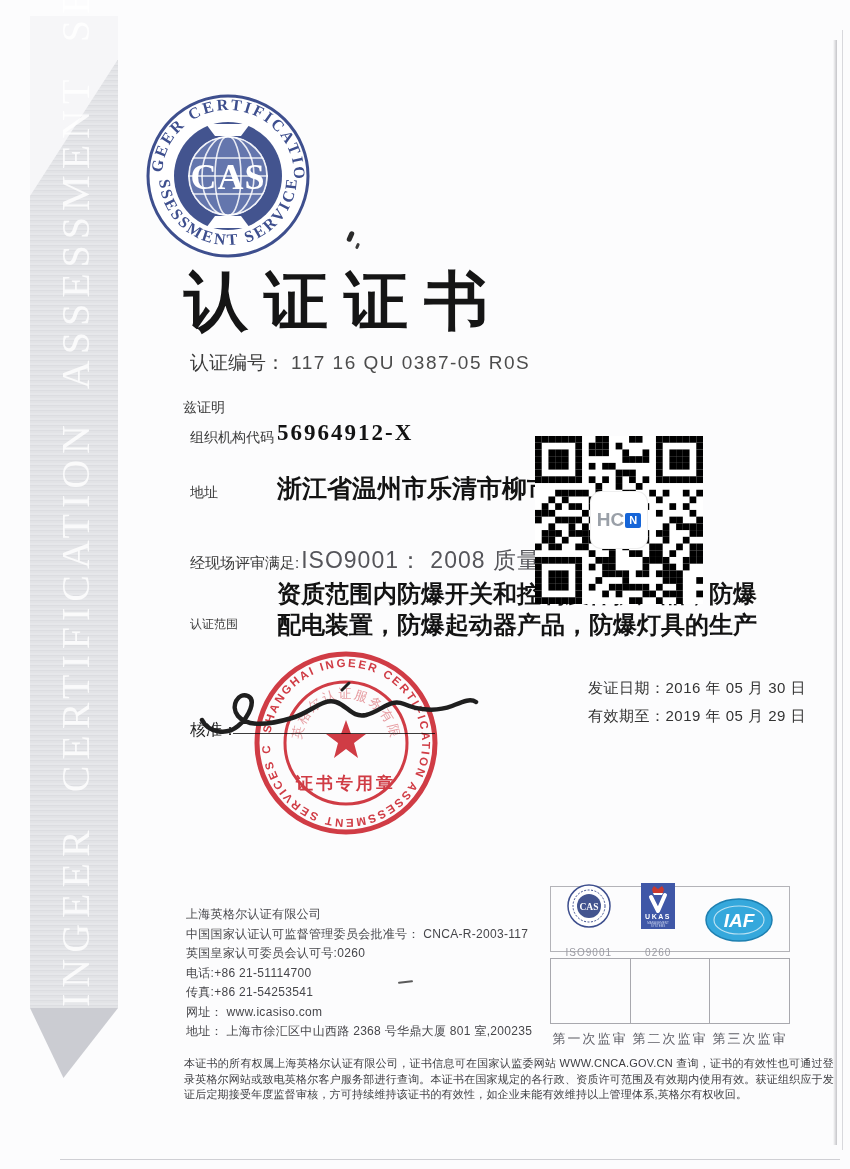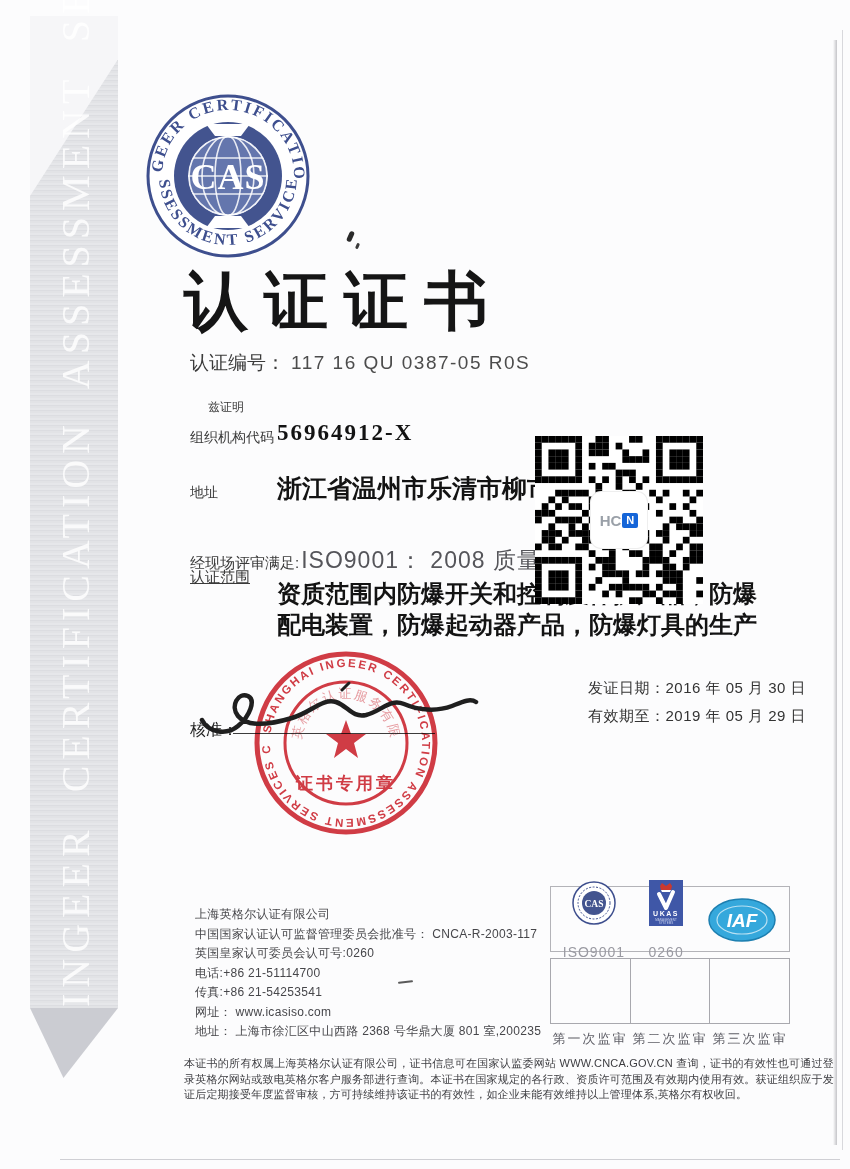--- a/index.html
+++ b/index.html
@@ -20,59 +20,59 @@
 
   
   #cas-logo{left:146px;top:94px;}
   #title{left:184px;top:258px;font-size:64px;font-weight:800;letter-spacing:16px;color:#151515;}
   #certno-row{left:190px;top:350px;font-size:19px;color:#4c4c4c;}
   #certno-row .val{letter-spacing:1.5px;margin-left:6px;}
 
   .lbl{color:#3a3a3a;}
   .serifval{font-family:"Liberation Serif",serif;font-weight:700;color:#131313;}
 
-  #certify-lbl{left:208px;top:399px;font-size:12px;}
+  #certify-lbl{left:183px;top:399px;font-size:14px;}
   #company{left:277px;top:385px;font-size:27px;letter-spacing:1px;}
   #orgcode-lbl{left:190px;top:429px;font-size:14px;}
   #orgcode{left:277px;top:420px;font-size:23px;letter-spacing:2px;}
   #addr-lbl{left:190px;top:484px;font-size:14px;}
   #addr{left:277px;top:472px;font-size:25px;}
   #std-row{left:190px;top:545px;display:flex;align-items:flex-end;}
   #std-row .lbl{font-size:15px;padding-bottom:3px;}
   #std-row .val{font-size:23px;color:#55555a;letter-spacing:1px;margin-left:2px;}
-  #scope-lbl{left:190px;top:568px;font-size:15px;text-decoration:underline;}
+  #scope-lbl{left:190px;top:616px;font-size:12px;}
   #scope{left:277px;top:579px;width:498px;font-size:24px;line-height:31px;}
 
   
   #qr{left:535px;top:436px;width:168px;height:168px;background:#fff;z-index:10;}
   #qr svg{display:block;}
   #qr-logo{position:absolute;left:56px;top:56px;width:56px;height:56px;background:#fff;border-radius:10px;
            box-shadow:0 0 0 1px #eee;display:flex;align-items:center;justify-content:center;gap:1px;}
-  #qr-logo .hc{font-size:15px;font-weight:700;color:#9aa0a8;letter-spacing:0;}
+  #qr-logo .hc{font-size:19px;font-weight:700;color:#9aa0a8;letter-spacing:0;}
   #qr-logo .nbox{display:inline-block;width:16px;height:15px;background:#1565d8;border-radius:2px;
            color:#fff;font-size:11px;font-weight:700;text-align:center;line-height:15px;}
 
   
   #issue-row{left:588px;top:679px;font-size:15px;color:#333;letter-spacing:0.5px;}
   #expiry-row{left:588px;top:707px;font-size:15px;color:#333;letter-spacing:0.5px;}
   #approve-lbl{left:190px;top:720px;font-size:16px;color:#222;}
   #approve-line{left:233px;top:733px;width:202px;height:1px;background:#3c3c3c;z-index:5;}
   #seal{left:251px;top:648px;z-index:20;mix-blend-mode:multiply;opacity:0.92;}
   #signature{left:192px;top:668px;z-index:30;}
 
   
-  #footer-block{left:186px;top:905px;font-size:12px;line-height:19.5px;color:#46464a;letter-spacing:0.3px;margin-left:9px;}
+  #footer-block{left:186px;top:905px;font-size:12px;line-height:19.5px;color:#46464a;letter-spacing:0.3px;}
   #dash-artifact{left:398px;top:981px;width:15px;height:2px;background:#5a5a5a;transform:rotate(-6deg);border-radius:2px;}
   #speck1{left:348px;top:231px;width:5px;height:11px;background:#2a2a2a;border-radius:3px;transform:rotate(24deg);}
   #speck2{left:356px;top:243px;width:3px;height:6px;background:#3a3a3a;border-radius:2px;transform:rotate(24deg);}
 
   #logo-box{left:550px;top:886px;width:240px;height:66px;border:1px solid #b3b3b8;display:flex;
             align-items:center;justify-content:space-around;box-sizing:border-box;padding-top:2px;}
   .logo-cell{display:flex;flex-direction:column;align-items:center;}
-  .logo-cap{font-size:14px;color:#9a9aa2;letter-spacing:1px;margin-top:18px;}
+  .logo-cap{font-size:10px;color:#9a9aa2;letter-spacing:1px;margin-top:18px;}
   #audit-table{left:550px;top:958px;width:240px;height:66px;border:1px solid #a8a8ae;display:flex;box-sizing:border-box;}
   #audit-table .cell{flex:1;}
   #audit-table .cell + .cell{border-left:1px solid #a8a8ae;}
   #audit-labels{left:550px;top:1030px;width:240px;display:flex;justify-content:space-around;
             font-size:13px;color:#5c5c64;letter-spacing:2px;}
 
   #fine-print{left:184px;top:1056px;width:650px;font-size:11px;line-height:15.5px;color:#3d3d41;
             text-align:justify;letter-spacing:0.2px;}
 
   

